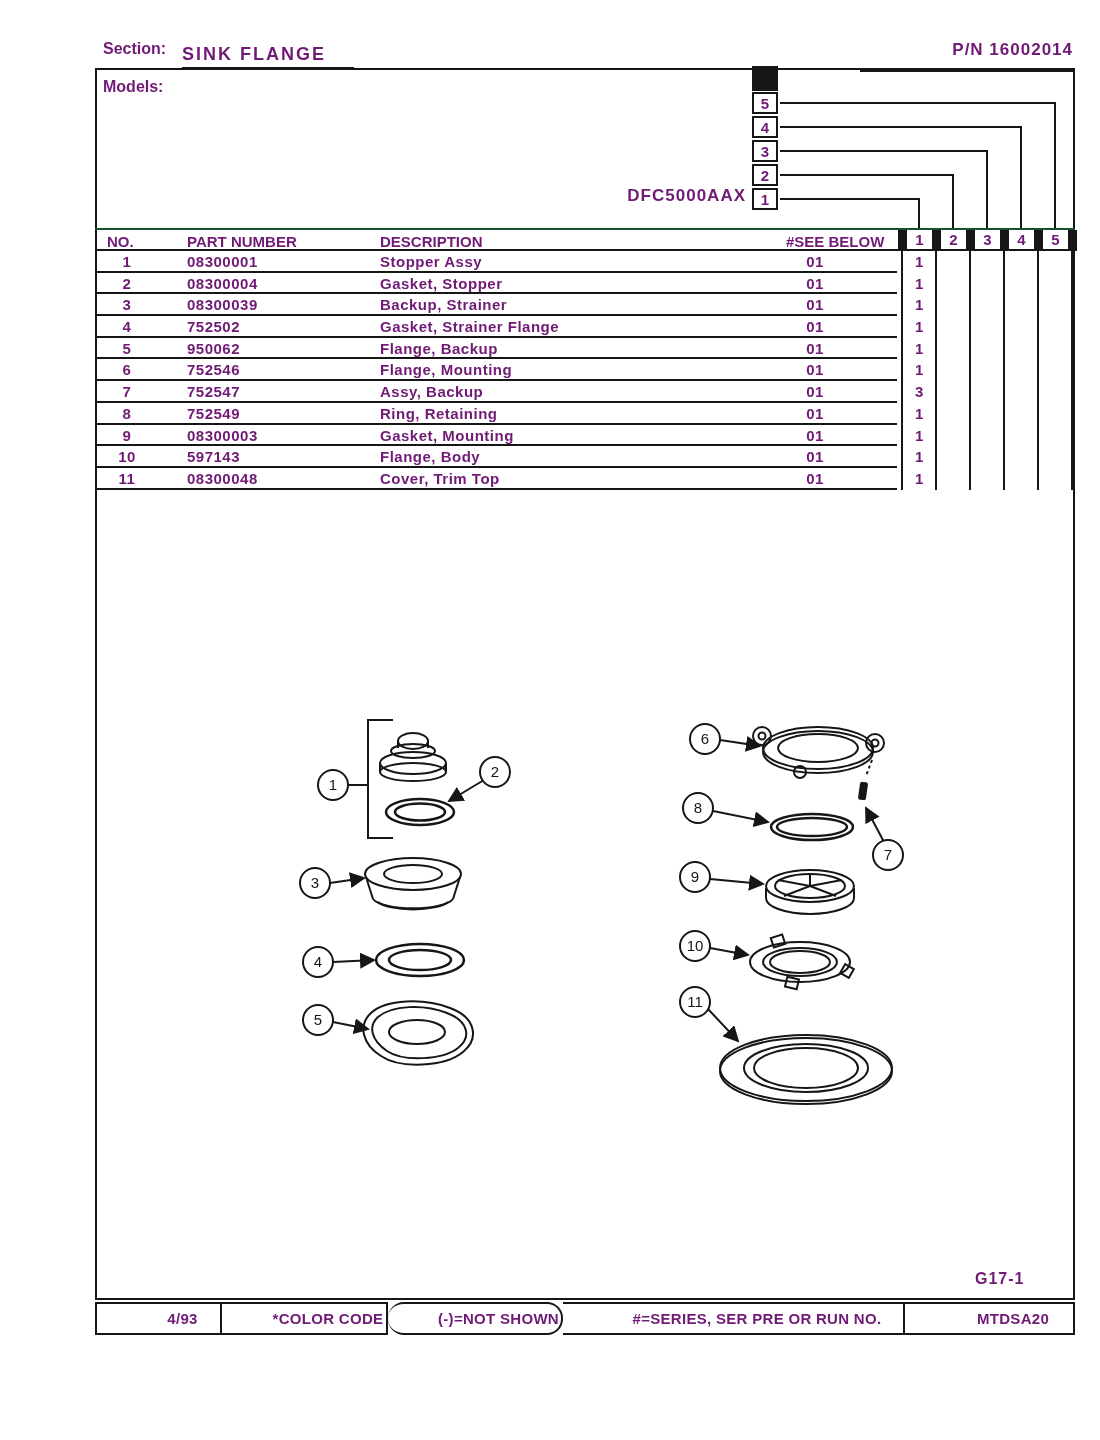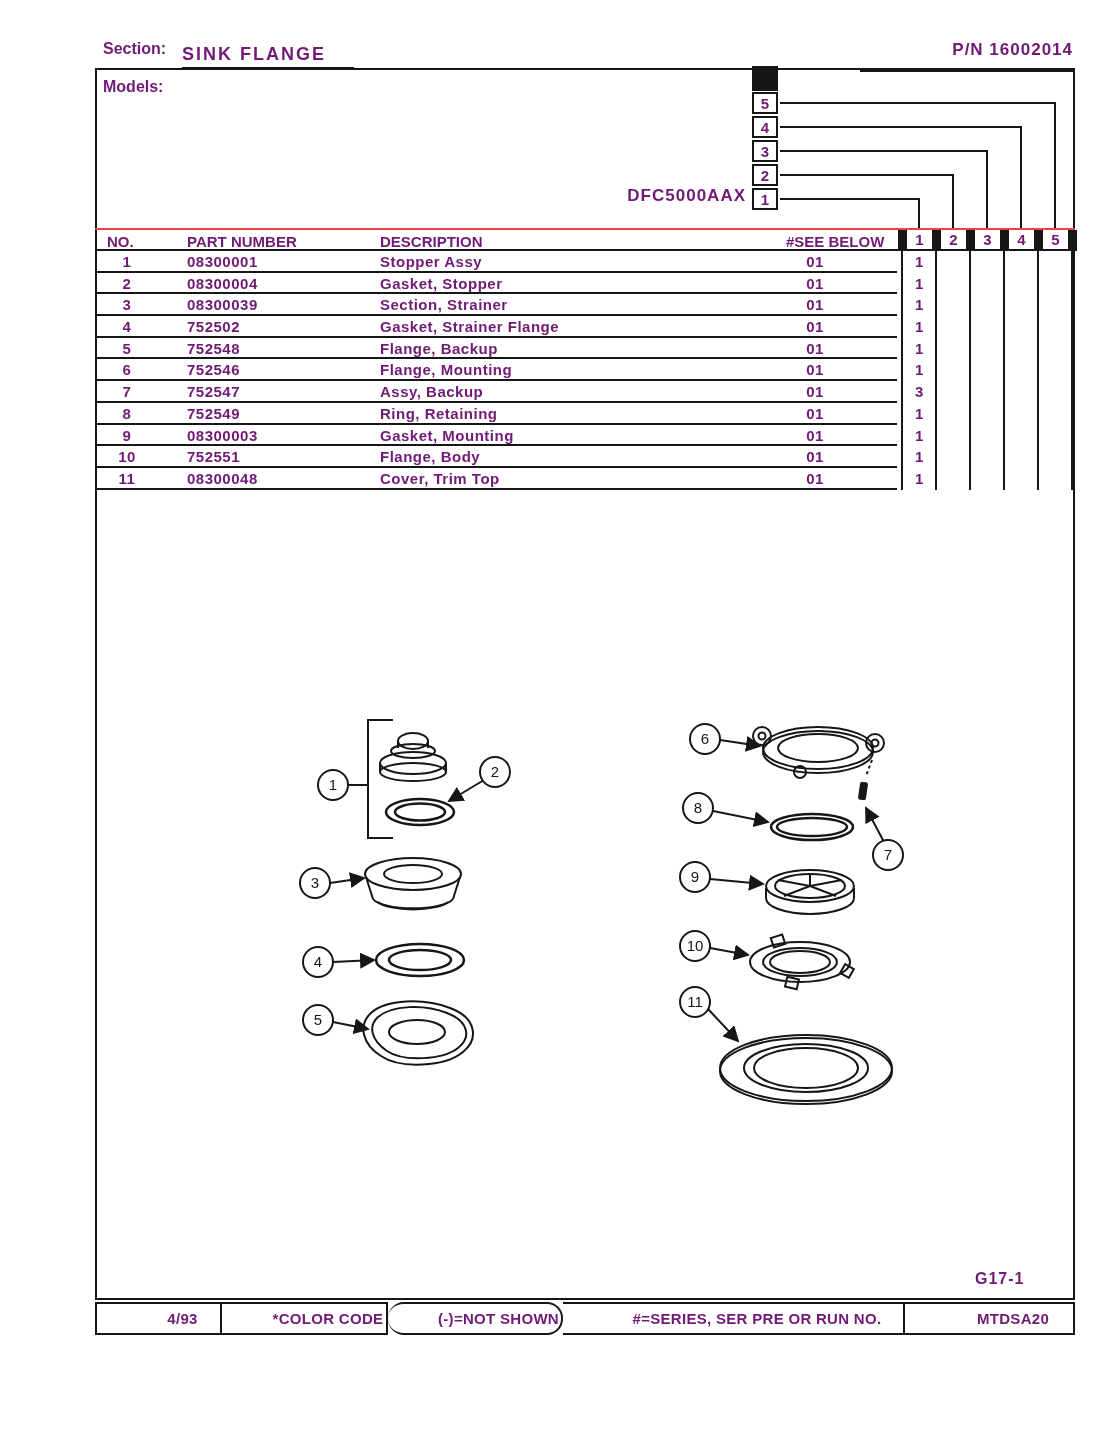--- a/index.html
+++ b/index.html
@@ -18,21 +18,21 @@
   .main-box { position:absolute; left:95px; top:68px; width:980px; height:1232px; border:2px solid #161616; }
   .models-label { position:absolute; left:103px; top:78px; font-size:16px; font-weight:bold; }
   .model-name { position:absolute; left:600px; top:186px; width:146px; text-align:right;
                 font-size:17px; font-weight:bold; letter-spacing:1px; }
   
   .sel-black { position:absolute; left:752px; top:66px; width:26px; height:25px; background:#161616; }
   .sel-box { position:absolute; left:752px; width:26px; height:22px; border:2px solid #161616;
              background:#fff; font-size:15px; font-weight:bold; text-align:center; line-height:19px; }
   
   .thead { position:absolute; left:95px; top:228px; width:980px; height:23px;
-           border-top:2px solid #ef4444; border-bottom:2px solid #161616; font-weight:bold; font-size:15px; }
+           border-top:2px solid #14532d; border-bottom:2px solid #161616; font-weight:bold; font-size:15px; }
   .thead .h-no   { position:absolute; left:12px;  top:3px; }
   .thead .h-part { position:absolute; left:92px;  top:3px; }
   .thead .h-desc { position:absolute; left:285px; top:3px; }
   .thead .h-see  { position:absolute; left:663px; top:3px;margin-left:28px; }
   .series { position:absolute; left:803px; top:0; width:179px; height:21px; display:flex; }
   .series .bar  { width:9px; background:#161616; }
   .series .cell { width:25px; text-align:center; font-size:15px; font-weight:bold; line-height:20px; }
   .tbody { position:absolute; left:95px; top:251px; width:980px; }
   .trow { position:relative; height:21.7px; font-size:15px; font-weight:bold; letter-spacing:.5px; }
   .trow::after { content:""; position:absolute; left:2px; bottom:0; width:800px; height:2px; background:#161616; }
@@ -103,34 +103,34 @@
     <div class="trow">
       <span class="c-no">2</span>
       <span class="c-part">08300004</span>
       <span class="c-desc">Gasket, Stopper</span>
       <span class="c-see">01</span>
       <span class="c-qty">1</span>
     </div>
     <div class="trow">
       <span class="c-no">3</span>
       <span class="c-part">08300039</span>
-      <span class="c-desc">Section, Strainer</span>
+      <span class="c-desc">Backup, Strainer</span>
       <span class="c-see">01</span>
       <span class="c-qty">1</span>
     </div>
     <div class="trow">
       <span class="c-no">4</span>
       <span class="c-part">752502</span>
       <span class="c-desc">Gasket, Strainer Flange</span>
       <span class="c-see">01</span>
       <span class="c-qty">1</span>
     </div>
     <div class="trow">
       <span class="c-no">5</span>
-      <span class="c-part">752548</span>
+      <span class="c-part">950062</span>
       <span class="c-desc">Flange, Backup</span>
       <span class="c-see">01</span>
       <span class="c-qty">1</span>
     </div>
     <div class="trow">
       <span class="c-no">6</span>
       <span class="c-part">752546</span>
       <span class="c-desc">Flange, Mounting</span>
       <span class="c-see">01</span>
       <span class="c-qty">1</span>
@@ -151,21 +151,21 @@
     </div>
     <div class="trow">
       <span class="c-no">9</span>
       <span class="c-part">08300003</span>
       <span class="c-desc">Gasket, Mounting</span>
       <span class="c-see">01</span>
       <span class="c-qty">1</span>
     </div>
     <div class="trow">
       <span class="c-no">10</span>
-      <span class="c-part">752551</span>
+      <span class="c-part">597143</span>
       <span class="c-desc">Flange, Body</span>
       <span class="c-see">01</span>
       <span class="c-qty">1</span>
     </div>
     <div class="trow">
       <span class="c-no">11</span>
       <span class="c-part">08300048</span>
       <span class="c-desc">Cover, Trim Top</span>
       <span class="c-see">01</span>
       <span class="c-qty">1</span>

